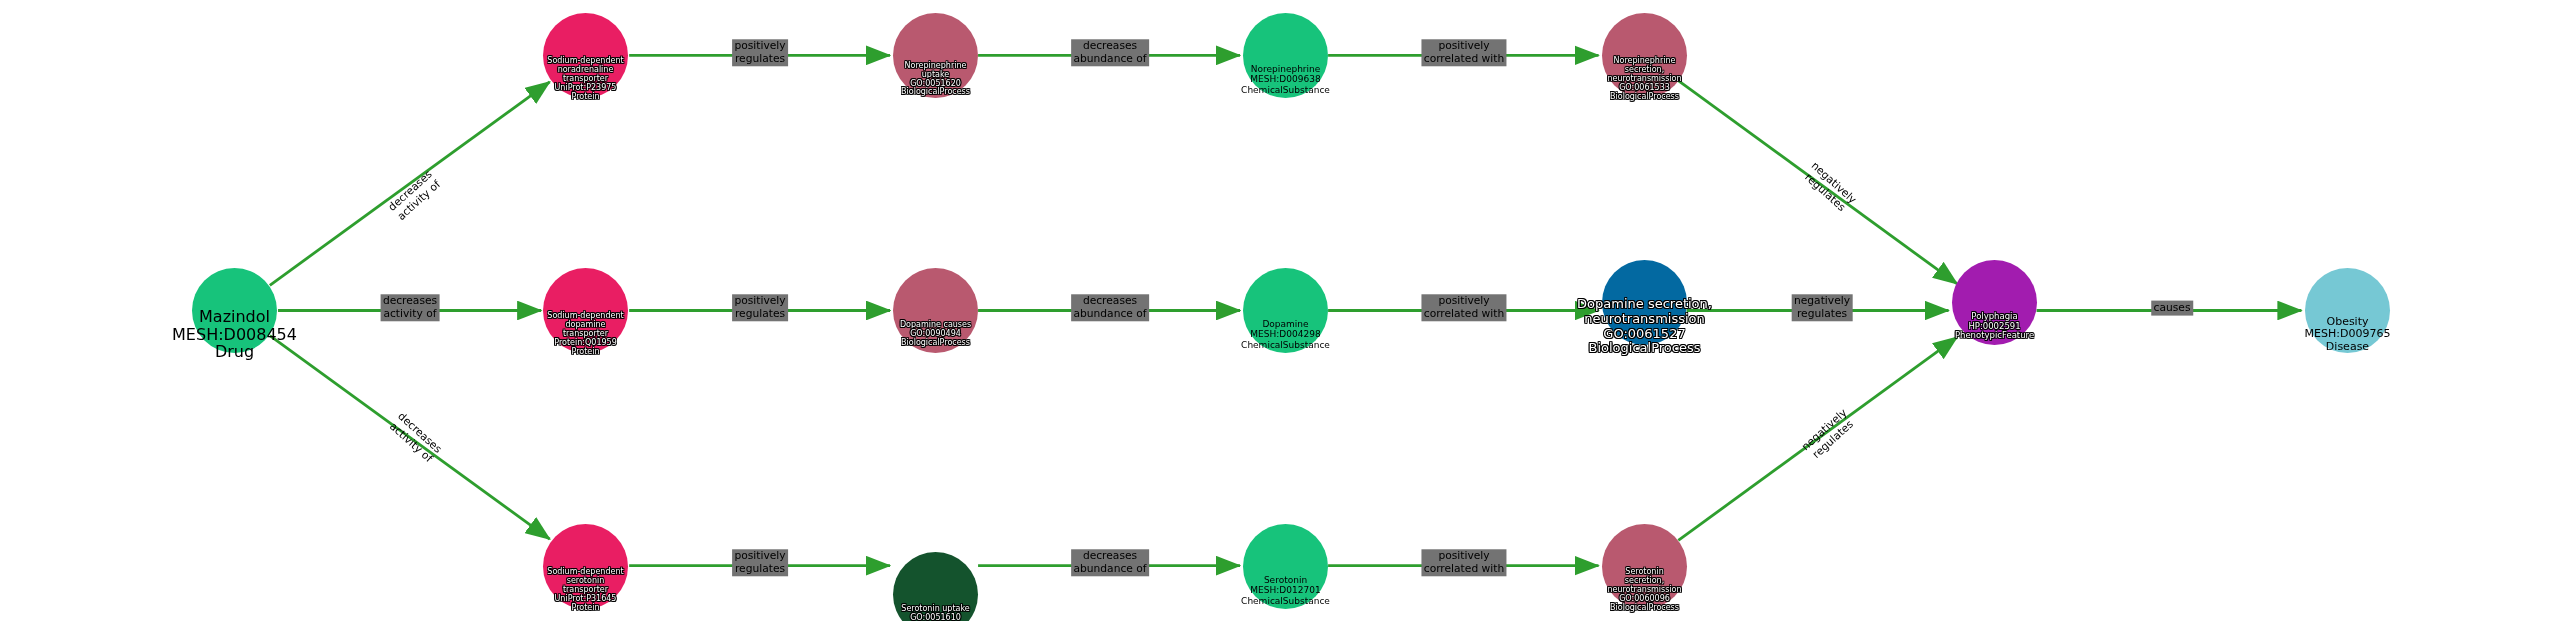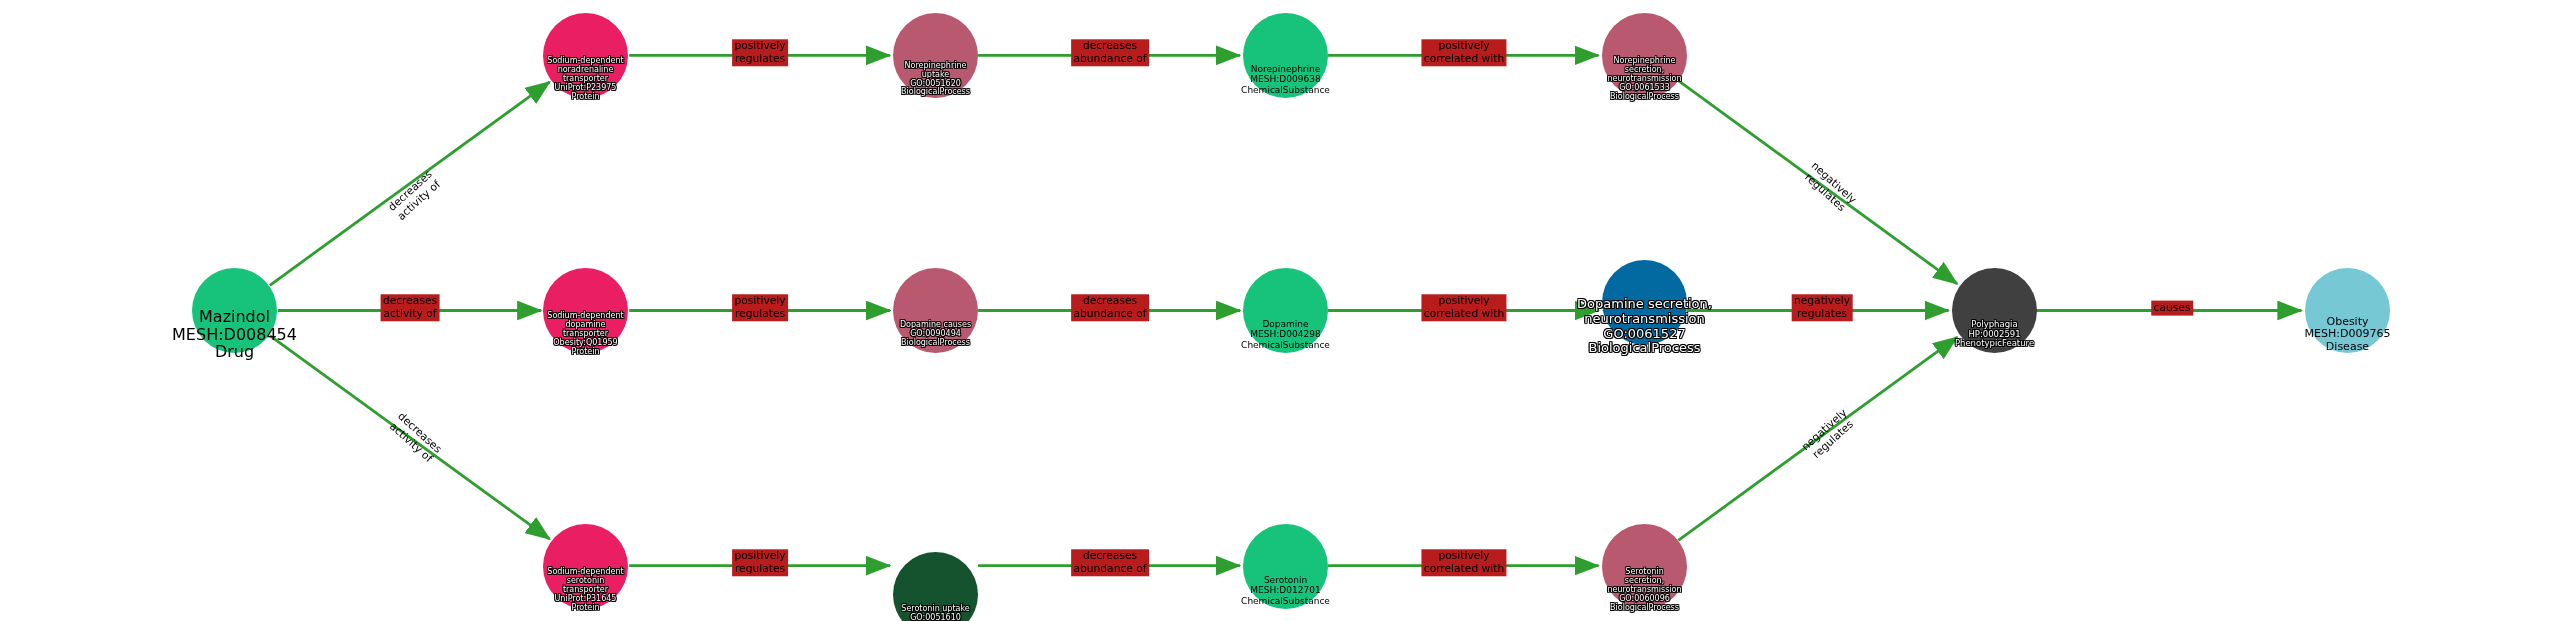--- a/index.html
+++ b/index.html
@@ -57,21 +57,21 @@
        0.9px  0px  0 #000,
        0px  -0.9px 0 #000,
        0px   0.9px 0 #000;
   }
   .edge-label {
     position: absolute;
     text-align: center;
     color: #000000;
     font-size: 10.7px;
     line-height: 1.18;
-    background: #b91c1c;
+    background: #737373;
     padding: 1.1px 2.3px;
     box-sizing: border-box;
     z-index: 8;
     white-space: pre;
     transform: translate(-50%, -50%);
   }
   .edge-label.rotated {
     background: transparent;
   }
 </style>
@@ -105,21 +105,21 @@
       </g>
   </svg>
   <div id="node-layer">
       <div class="node plain" style="left: 192px; top: 268px; width: 85px; height: 85px; background: rgb(23, 195, 123); font-size: 16px;">
         <div class="node-label"><div>Mazindol</div><div>MESH:D008454</div><div>Drug</div></div>
       </div>
       <div class="node outlined" style="left: 543px; top: 13px; width: 85px; height: 85px; background: rgb(233, 30, 99); font-size: 8px;">
         <div class="node-label"><div>Sodium-dependent</div><div>noradrenaline</div><div>transporter</div><div>UniProt:P23975</div><div>Protein</div></div>
       </div>
       <div class="node outlined" style="left: 543px; top: 268px; width: 85px; height: 85px; background: rgb(233, 30, 99); font-size: 8px;">
-        <div class="node-label"><div>Sodium-dependent</div><div>dopamine</div><div>transporter</div><div>Obesity:Q01959</div><div>Protein</div></div>
+        <div class="node-label"><div>Sodium-dependent</div><div>dopamine</div><div>transporter</div><div>Protein:Q01959</div><div>Protein</div></div>
       </div>
       <div class="node outlined" style="left: 543px; top: 524px; width: 85px; height: 85px; background: rgb(233, 30, 99); font-size: 8px;">
         <div class="node-label"><div>Sodium-dependent</div><div>serotonin</div><div>transporter</div><div>UniProt:P31645</div><div>Protein</div></div>
       </div>
       <div class="node outlined" style="left: 893px; top: 13px; width: 85px; height: 85px; background: rgb(185, 89, 111); font-size: 8px;">
         <div class="node-label"><div>Norepinephrine</div><div>uptake</div><div>GO:0051620</div><div>BiologicalProcess</div></div>
       </div>
       <div class="node outlined" style="left: 893px; top: 268px; width: 85px; height: 85px; background: rgb(185, 89, 111); font-size: 8px;">
         <div class="node-label"><div>Dopamine causes</div><div>GO:0090494</div><div>BiologicalProcess</div></div>
       </div>
@@ -137,21 +137,21 @@
       </div>
       <div class="node outlined" style="left: 1602px; top: 13px; width: 85px; height: 85px; background: rgb(185, 89, 111); font-size: 8px;">
         <div class="node-label"><div>Norepinephrine</div><div>secretion,</div><div>neurotransmission</div><div>GO:0061533</div><div>BiologicalProcess</div></div>
       </div>
       <div class="node outlined" style="left: 1602px; top: 260px; width: 85px; height: 85px; background: #0369a1; font-size: 13px;">
         <div class="node-label"><div>Dopamine secretion,</div><div>neurotransmission</div><div>GO:0061527</div><div>BiologicalProcess</div></div>
       </div>
       <div class="node outlined" style="left: 1602px; top: 524px; width: 85px; height: 85px; background: rgb(185, 89, 111); font-size: 8px;">
         <div class="node-label"><div>Serotonin</div><div>secretion,</div><div>neurotransmission</div><div>GO:0060096</div><div>BiologicalProcess</div></div>
       </div>
-      <div class="node outlined" style="left: 1952px; top: 268px; width: 85px; height: 85px; background: #404040; font-size: 8.5px;">
+      <div class="node outlined" style="left: 1952px; top: 260px; width: 85px; height: 85px; background: #a21caf; font-size: 8.5px;">
         <div class="node-label"><div>Polyphagia</div><div>HP:0002591</div><div>PhenotypicFeature</div></div>
       </div>
       <div class="node plain" style="left: 2305px; top: 268px; width: 85px; height: 85px; background: rgb(118, 200, 212); font-size: 11px;">
         <div class="node-label"><div>Obesity</div><div>MESH:D009765</div><div>Disease</div></div>
       </div>
     </div>
   <div id="edge-label-layer">
       <div class="edge-label rotated" style="left: 415px; top: 196px; transform: translate(-50%, -50%) rotate(-42deg);"><div>decreases</div><div>activity of</div></div>
       <div class="edge-label" style="left: 410px; top: 308px;"><div>decreases</div><div>activity of</div></div>
       <div class="edge-label rotated" style="left: 415px; top: 438px; transform: translate(-50%, -50%) rotate(42deg);"><div>decreases</div><div>activity of</div></div>

